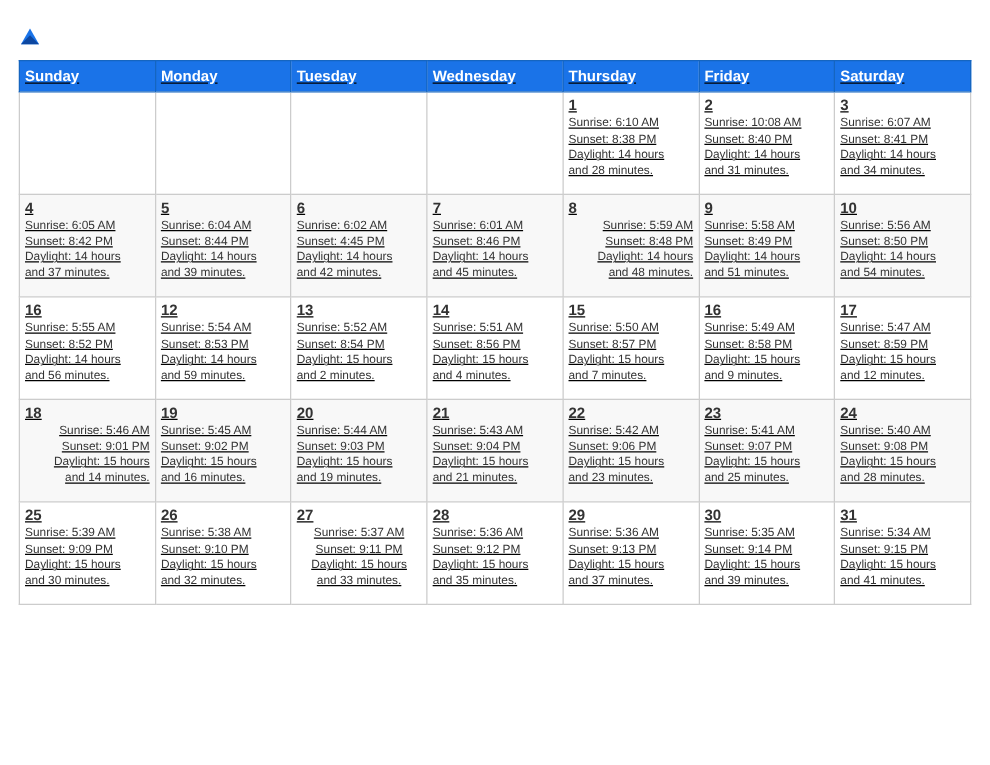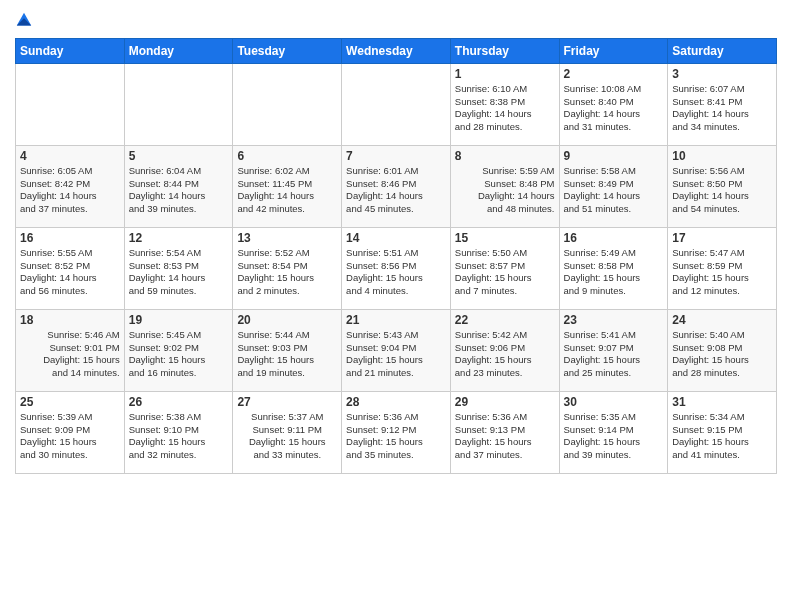--- a/index.html
+++ b/index.html
@@ -6,22 +6,23 @@
     body {
       font-family: Arial, sans-serif;
       background: #fff;
       width: 792px;
       height: 612px;
       overflow: hidden;
     }
     .page {
       width: 792px;
       height: 536px;
-      padding: 10px 15px;
+      padding: 20px 15px;
       background: #fff;
+      text-decoration: underline;
     }
     .header {
       display: flex;
       justify-content: space-between;
       align-items: flex-start;
       margin-bottom: 8px;
     }
     .logo {
       display: flex;
       align-items: center;
@@ -163,21 +164,21 @@
           <td>
             <span class="day-number">5</span>
             <div class="day-info" style="white-space: pre-line;">Sunrise: 6:04 AM
 Sunset: 8:44 PM
 Daylight: 14 hours
 and 39 minutes.</div>
           </td>
           <td>
             <span class="day-number">6</span>
             <div class="day-info" style="white-space: pre-line;">Sunrise: 6:02 AM
-Sunset: 11:45 PM
+Sunset: 4:45 PM
 Daylight: 14 hours
 and 42 minutes.</div>
           </td>
           <td>
             <span class="day-number">7</span>
             <div class="day-info" style="white-space: pre-line;">Sunrise: 6:01 AM
 Sunset: 8:46 PM
 Daylight: 14 hours
 and 45 minutes.</div>
           </td>

